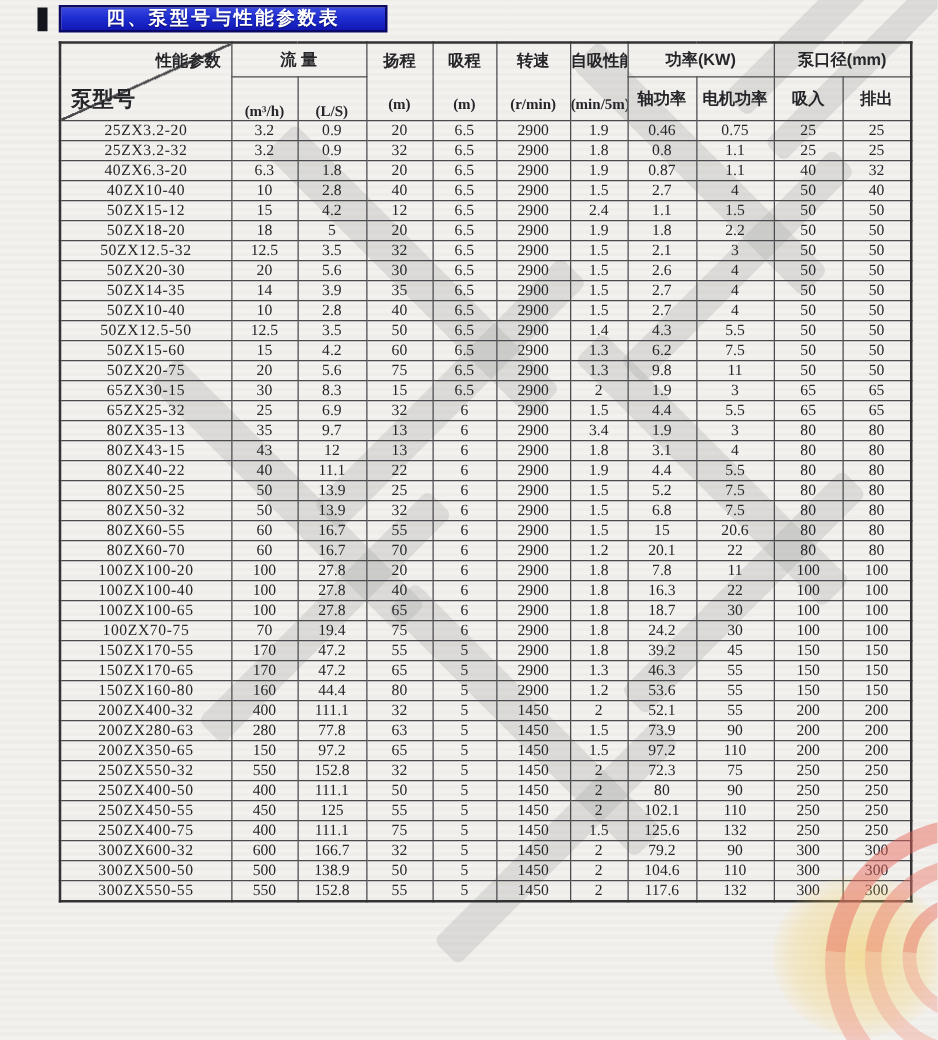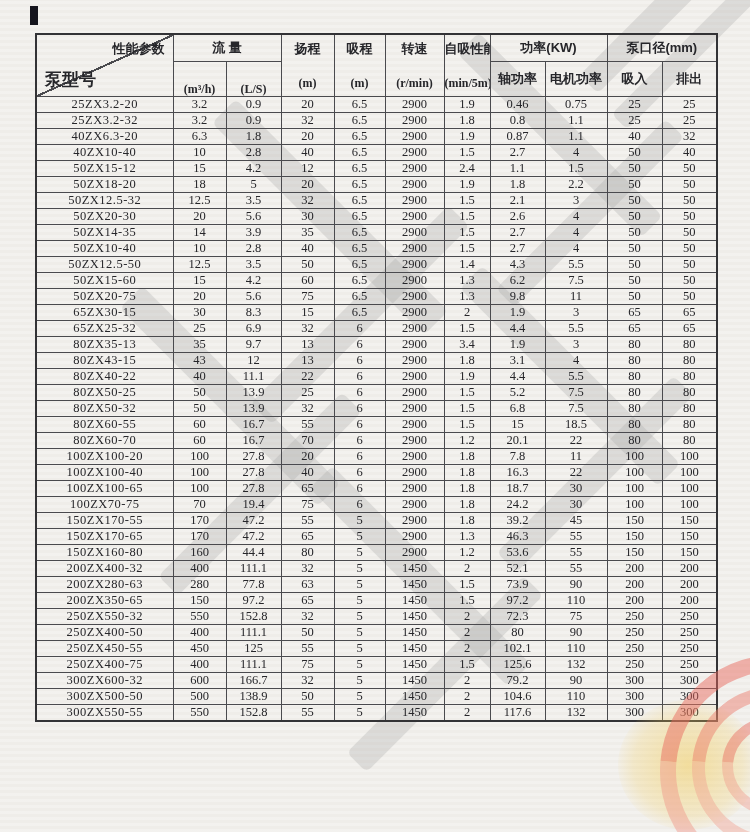--- a/index.html
+++ b/index.html
@@ -24,21 +24,21 @@
     text-align:center;letter-spacing:2px;
     text-shadow:0 1px 1px rgba(0,0,40,.6);
   }
   
   .watermark-layer{position:absolute;inset:0;z-index:1;pointer-events:none;}
   .wm{position:absolute;background:rgba(168,168,168,.30);border-radius:6px;}
   .wm.r45{transform:rotate(45deg);}
   .wm.rn45{transform:rotate(-45deg);}
   
   table{
-    position:absolute;left:35px;top:33px;width:681px;height:634px;z-index:2;
+    position:absolute;left:47px;top:33px;width:681px;height:634px;z-index:2;
     border-collapse:collapse;table-layout:fixed;
     font-family:"Liberation Serif", serif;color:#26262a;border-radius:27px;
   }
   th,td{
     border:1px solid #4a4a4e;padding:0;text-align:center;vertical-align:middle;
     font-size:12px;font-weight:normal;background:transparent;overflow:hidden;
     white-space:nowrap;
   }
   table{border:2px solid #333336;}
   thead th{font-family:"Liberation Sans",sans-serif;}
@@ -72,20 +72,21 @@
     background:radial-gradient(ellipse at center, rgba(242,205,92,.55) 0%, rgba(242,205,92,.25) 55%, rgba(242,205,92,0) 75%);
   }
 </style>
 </head>
 <body>
 
 <div class="page">
 
   <div class="corner-mark"></div>
 
+  <div class="title-bar">四、泵型号与性能参数表</div>
 
   <div class="watermark-layer">
     <div class="wm rn45" style="left:555px;top:-10px;width:230px;height:26px;"></div>
     <div class="wm rn45" style="left:590px;top:40px;width:200px;height:22px;"></div>
     <div class="wm r45" style="left:430px;top:120px;width:260px;height:30px;"></div>
     <div class="wm rn45" style="left:470px;top:200px;width:240px;height:26px;"></div>
     <div class="wm r45" style="left:180px;top:200px;width:300px;height:34px;"></div>
     <div class="wm rn45" style="left:220px;top:300px;width:280px;height:30px;"></div>
     <div class="wm r45" style="left:90px;top:380px;width:280px;height:32px;"></div>
     <div class="wm rn45" style="left:130px;top:480px;width:260px;height:28px;"></div>
@@ -425,21 +426,21 @@
         </tr>
         <tr>
           <td class="model">80ZX60-55</td>
           <td>60</td>
           <td>16.7</td>
           <td>55</td>
           <td>6</td>
           <td>2900</td>
           <td>1.5</td>
           <td>15</td>
-          <td>18.5</td>
+          <td>20.6</td>
           <td>80</td>
           <td>80</td>
         </tr>
         <tr>
           <td class="model">80ZX60-70</td>
           <td>60</td>
           <td>16.7</td>
           <td>70</td>
           <td>6</td>
           <td>2900</td>

